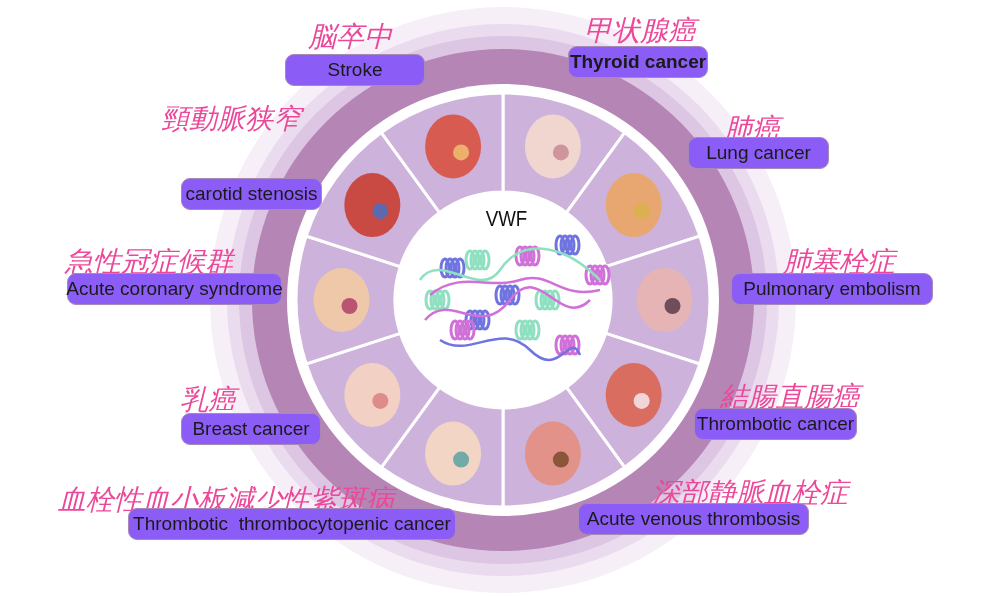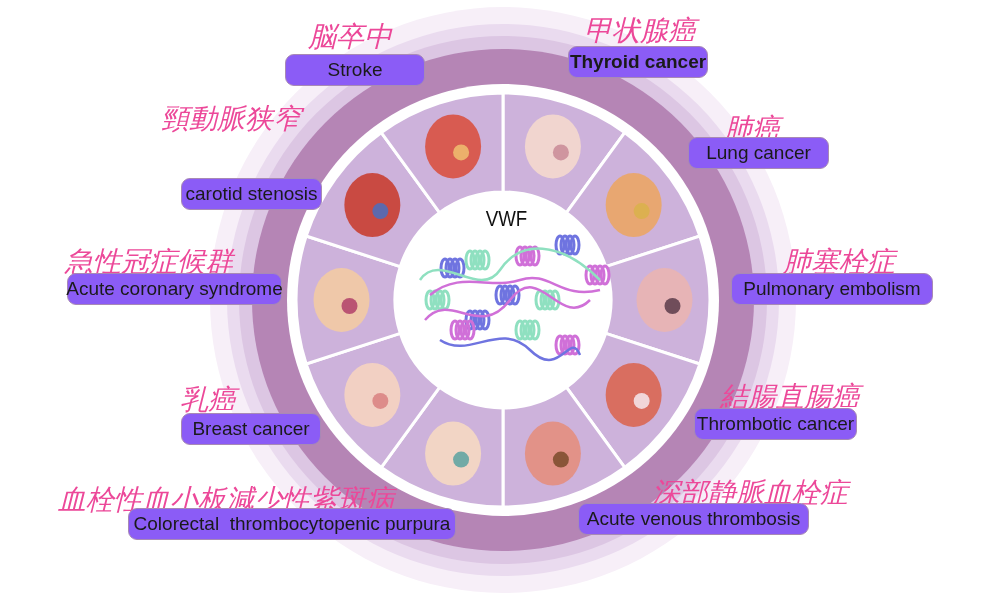--- a/index.html
+++ b/index.html
@@ -155,21 +155,21 @@
 <div class="jp" style="left:783px;top:243px;">肺塞栓症</div>
 <div class="pill" style="left:731px;top:273px;width:202px;">Pulmonary embolism</div>
 
 <div class="jp" style="left:720px;top:378px;">結腸直腸癌</div>
 <div class="pill" style="left:694px;top:408px;width:163px;">Thrombotic cancer</div>
 
 <div class="jp" style="left:652px;top:474px;">深部静脈血栓症</div>
 <div class="pill" style="left:578px;top:503px;width:231px;">Acute venous thrombosis</div>
 
 <div class="jp" style="left:58px;top:481px;">血栓性血小板減少性紫斑病</div>
-<div class="pill" style="left:128px;top:508px;width:328px;">Colorectal  thrombocytopenic purpura</div>
+<div class="pill" style="left:128px;top:508px;width:328px;">Thrombotic  thrombocytopenic cancer</div>
 
 <div class="jp" style="left:180px;top:381px;">乳癌</div>
 <div class="pill" style="left:181px;top:413px;width:140px;">Breast cancer</div>
 
 <div class="jp" style="left:65px;top:243px;">急性冠症候群</div>
 <div class="pill" style="left:67px;top:273px;width:215px;">Acute coronary syndrome</div>
 
 <div class="jp" style="left:161px;top:100px;text-align:center;">頸動脈狭窄</div>
 <div class="pill" style="left:181px;top:140px;width:141px;margin-top:38px;">carotid stenosis</div>
 

